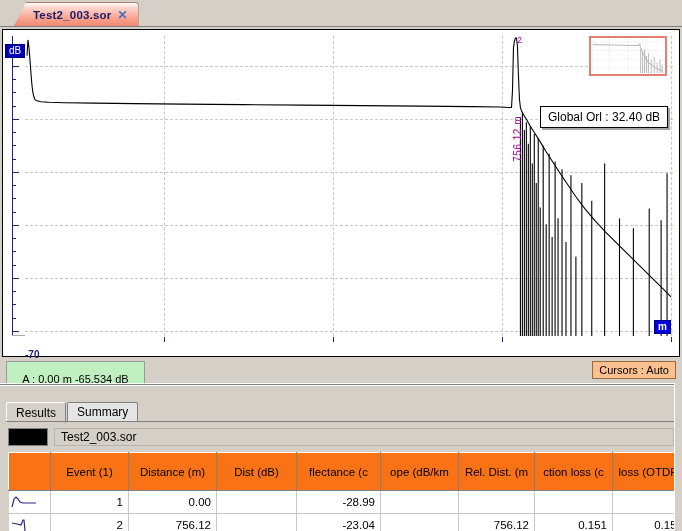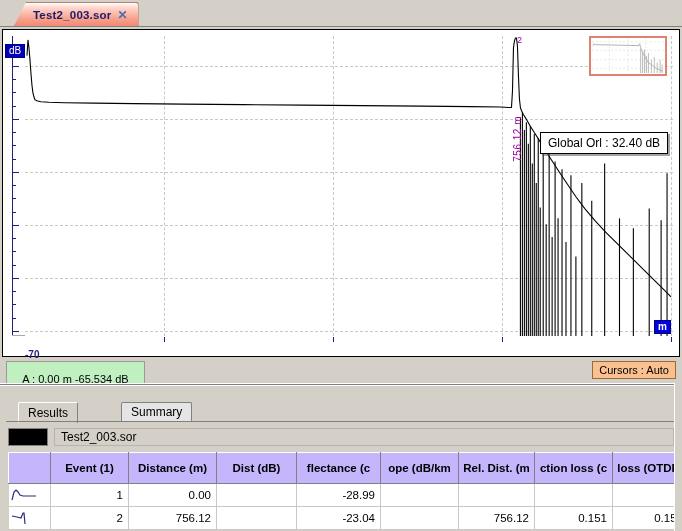--- a/index.html
+++ b/index.html
@@ -139,21 +139,20 @@
   .tooltip {
     position: absolute; left: 537px; top: 76px;
     background: #ffffff;
     border: 1px solid #000;
     box-shadow: 2px 2px 0 rgba(90,90,90,.55);
     padding: 3px 7px;
     font-size: 12px;
     color: #000;
     white-space: nowrap;
     z-index: 8;
-    margin-top: 26px;
   }
 
   
   .statusbar {
     position: absolute; left: 0; top: 358px; width: 682px; height: 24px;
     background: #d4d0c8;
   }
   .status-cell {
     position: absolute; top: 3px; height: 35px;
     background: #c0f0c0;
@@ -180,22 +179,22 @@
     position: absolute; left: 0; top: 383px; width: 682px; height: 148px;
     background: #d4d0c8;
     border-top: 1px solid #ffffff;
   }
   .sep {
     position: absolute; left: 0; top: 0; width: 682px; height: 2px;
     border-top: 1px solid #808080;
     border-bottom: 1px solid #fff;
   }
   .tabs {
-    position: absolute; left: 18px; top: 18px; height: 19px;
-    display: flex; align-items: flex-start; gap: 42px;
+    position: absolute; left: 6px; top: 18px; height: 19px;
+    display: flex; align-items: flex-start;
   }
   .tab {
     height: 19px; padding: 0 9px;
     display: flex; align-items: center;
     font-size: 12px; color: #000;
     background: #e5e5e5;
     border: 1px solid #808080;
     border-bottom: none;
     border-radius: 2px 2px 0 0;
     margin-right: 1px;
@@ -230,26 +229,26 @@
   }
 
   table.results {
     position: absolute; left: 8px; top: 68px;
     width: 666px;
     border-collapse: collapse;
     table-layout: fixed;
     font-size: 11.5px;
   }
   table.results th {
-    background: #c4b5fd;
+    background: #f97316;
     border: 1px solid #fff;
     border-right-color: #808080;
     border-bottom-color: #808080;
-    height: 31px;
-    font-weight: bold;
+    height: 38px;
+    font-weight: normal;
     color: #000;
     text-align: center;
     overflow: hidden;
     white-space: nowrap;
     padding: 0 2px;
   }
   table.results td {
     background: #fff;
     border-right: 1px solid #c8c8c8;
     border-bottom: 1px solid #c8c8c8;

